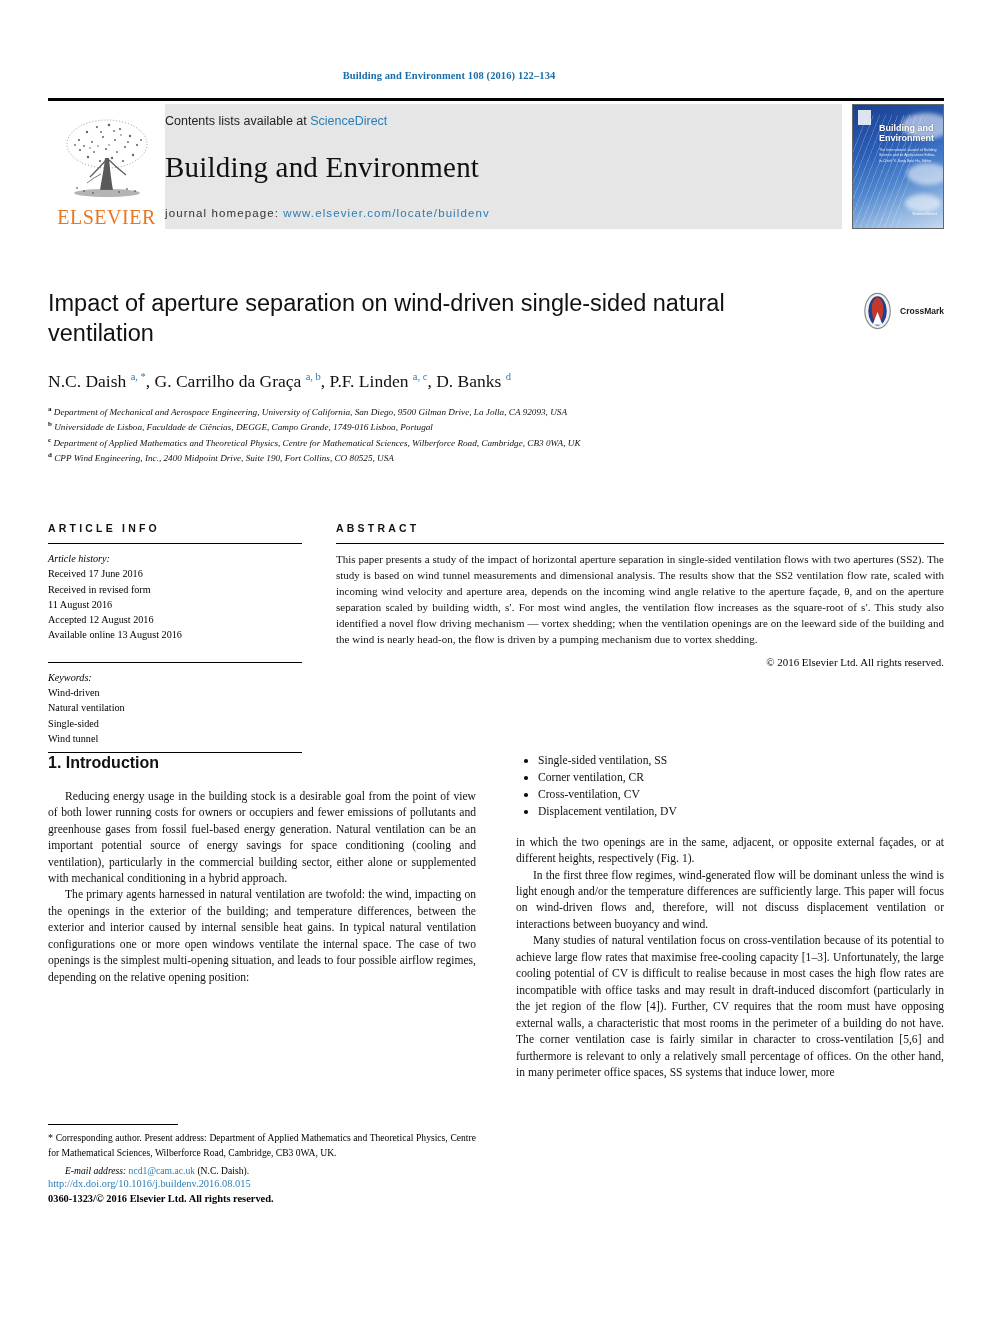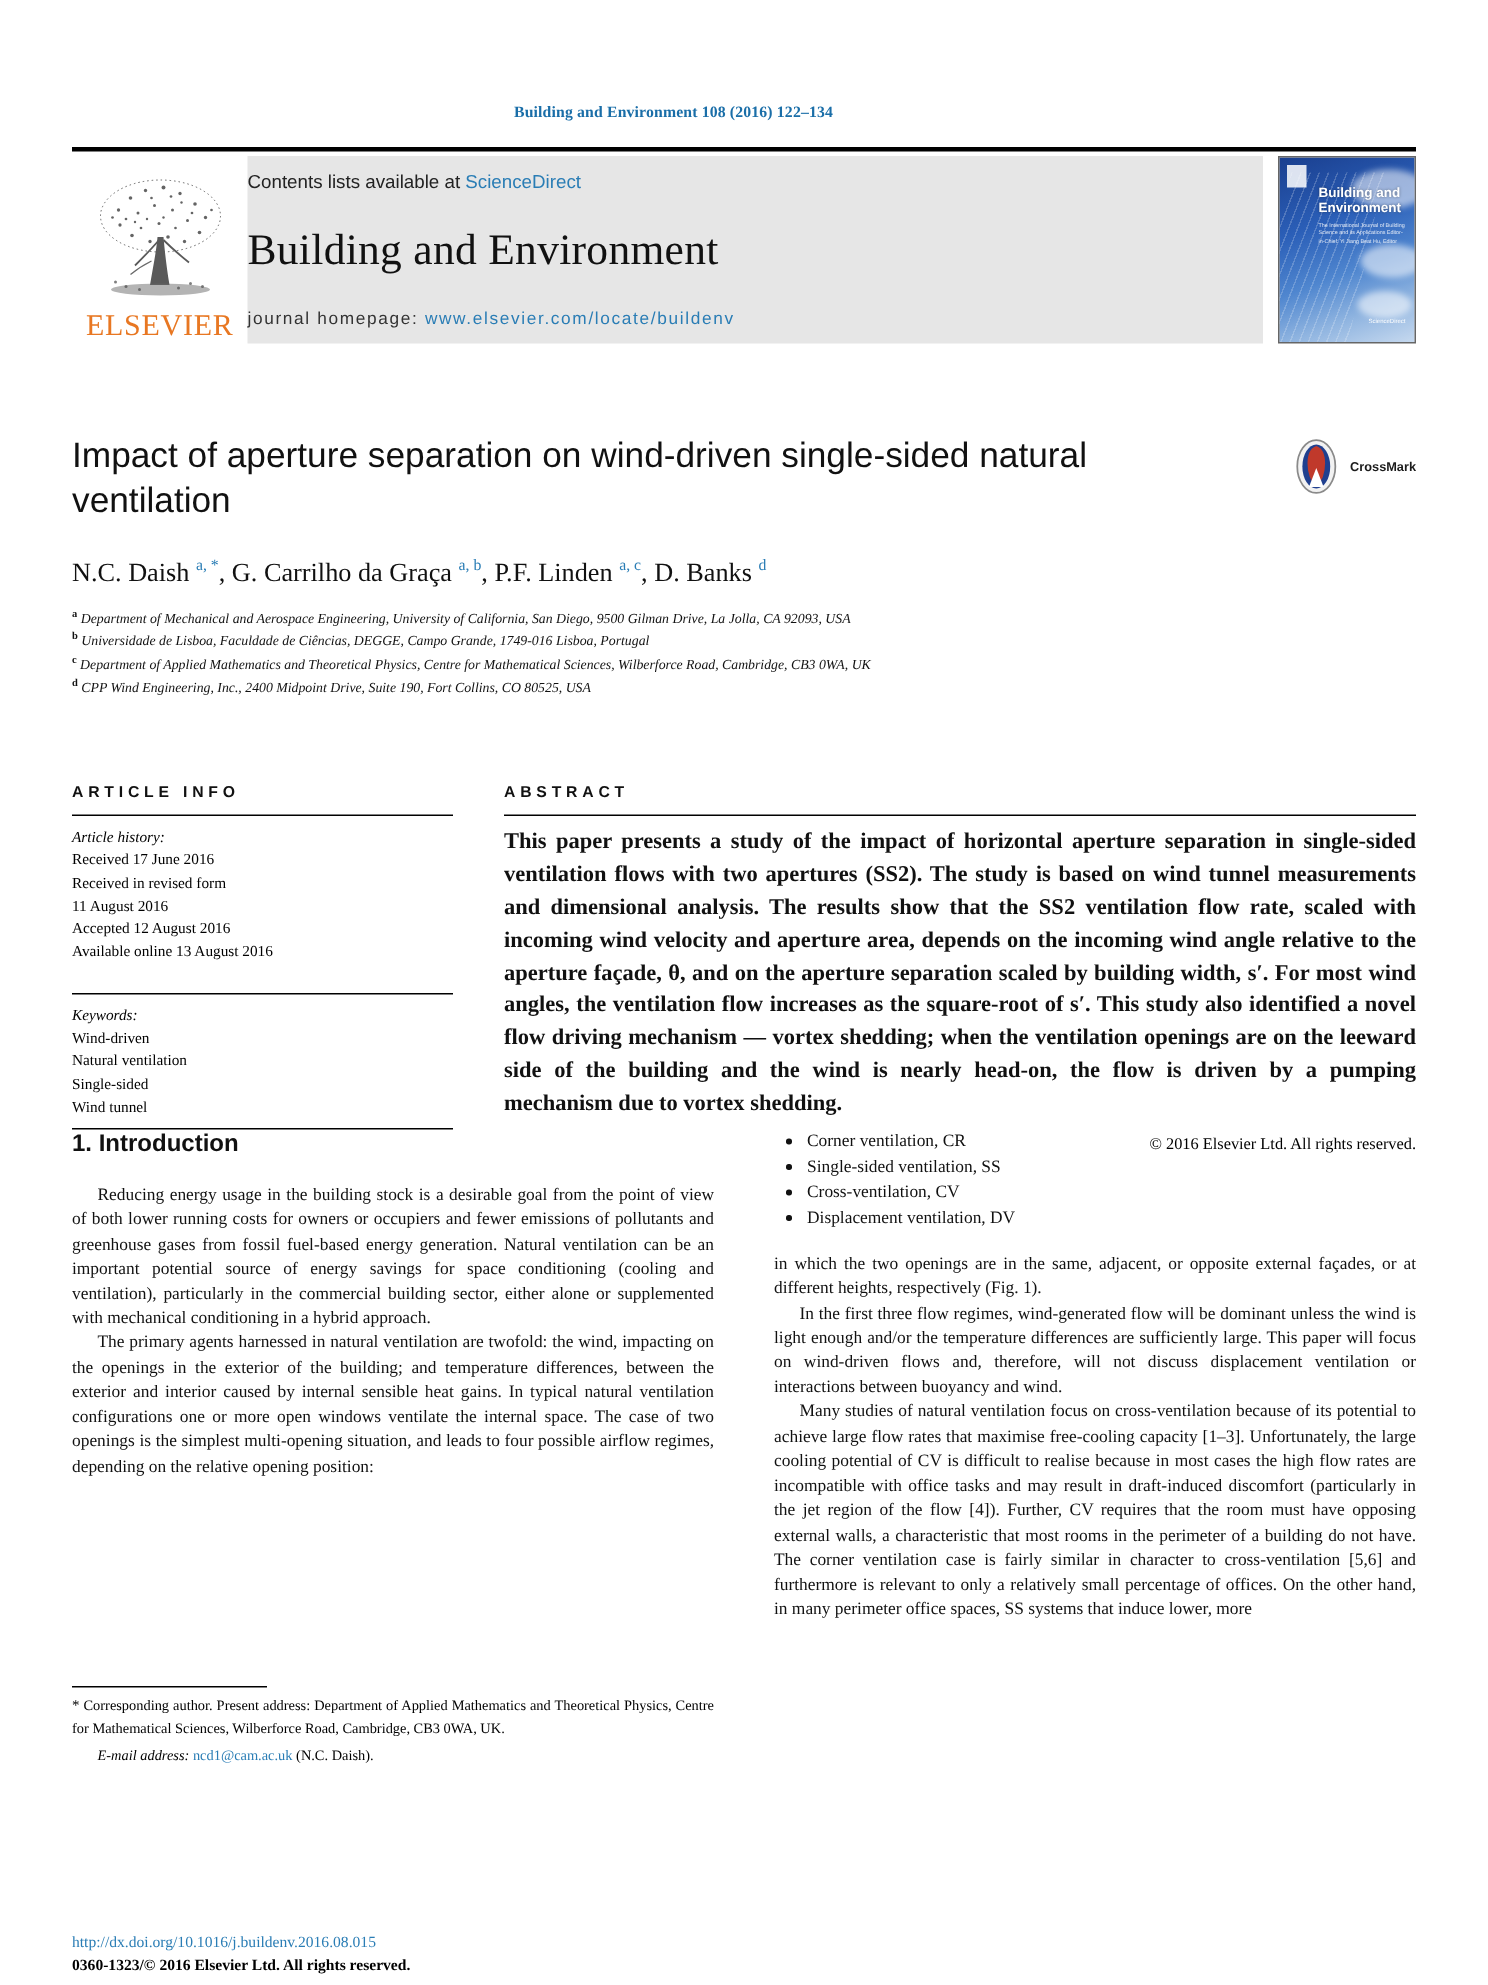--- a/index.html
+++ b/index.html
@@ -253,25 +253,24 @@
     margin-bottom: 9px;
   }
   .hr-blk { border-top: 1.3px solid #000; margin: 0 0 7px 0; }
   .info-body {
     font-size: 10.2px;
     line-height: 1.5;
   }
   .info-lead { font-style: italic; }
   .info-gap { height: 19px; }
   .abstract-text {
-    font-size: 15px;
+    font-size: 11px;
     line-height: 1.46;
     text-align: justify;
     color: #111;
-    font-weight: bold;
   }
   .abstract-rights {
     margin-top: 9px;
     text-align: right;
     font-size: 10.9px;
   }
 
   
   .body-cols {
     position: absolute;
@@ -340,21 +339,21 @@
     margin-top: 6px;
     text-indent: 17px;
     font-size: 9.6px;
   }
   .fn-email i { font-style: italic; }
   .fn-email a { color: #2a7db5; text-decoration: none; }
 
   .doi-block {
     position: absolute;
     left: 48px;
-    top: 1288px;
+    top: 1176px;
     width: 428px;
     font-size: 10.4px;
     line-height: 1.45;
   }
   .doi-link { color: #2a7db5; }
   .issn-line { font-weight: bold; }
 </style>
 </head>
 <body>
 
@@ -514,22 +513,22 @@
   <div class="body-cols">
 
     <div class="bcol left">
       <div class="sec-title">1. Introduction</div>
       <p>Reducing energy usage in the building stock is a desirable goal from the point of view of both lower running costs for owners or occupiers and fewer emissions of pollutants and greenhouse gases from fossil fuel-based energy generation. Natural ventilation can be an important potential source of energy savings for space conditioning (cooling and ventilation), particularly in the commercial building sector, either alone or supplemented with mechanical conditioning in a hybrid approach.</p>
       <p>The primary agents harnessed in natural ventilation are twofold: the wind, impacting on the openings in the exterior of the building; and temperature differences, between the exterior and interior caused by internal sensible heat gains. In typical natural ventilation configurations one or more open windows ventilate the internal space. The case of two openings is the simplest multi-opening situation, and leads to four possible airflow regimes, depending on the relative opening position:</p>
     </div>
 
     <div class="bcol right">
       <ul class="regimes">
+        <li>Single-sided ventilation, SS</li>
         <li>Corner ventilation, CR</li>
-        <li>Single-sided ventilation, SS</li>
         <li>Cross-ventilation, CV</li>
         <li>Displacement ventilation, DV</li>
       </ul>
       <p class="noindent">in which the two openings are in the same, adjacent, or opposite external façades, or at different heights, respectively (Fig. 1).</p>
       <p>In the first three flow regimes, wind-generated flow will be dominant unless the wind is light enough and/or the temperature differences are sufficiently large. This paper will focus on wind-driven flows and, therefore, will not discuss displacement ventilation or interactions between buoyancy and wind.</p>
       <p>Many studies of natural ventilation focus on cross-ventilation because of its potential to achieve large flow rates that maximise free-cooling capacity [1–3]. Unfortunately, the large cooling potential of CV is difficult to realise because in most cases the high flow rates are incompatible with office tasks and may result in draft-induced discomfort (particularly in the jet region of the flow [4]). Further, CV requires that the room must have opposing external walls, a characteristic that most rooms in the perimeter of a building do not have. The corner ventilation case is fairly similar in character to cross-ventilation [5,6] and furthermore is relevant to only a relatively small percentage of offices. On the other hand, in many perimeter office spaces, SS systems that induce lower, more</p>
     </div>
 
   </div>
 

